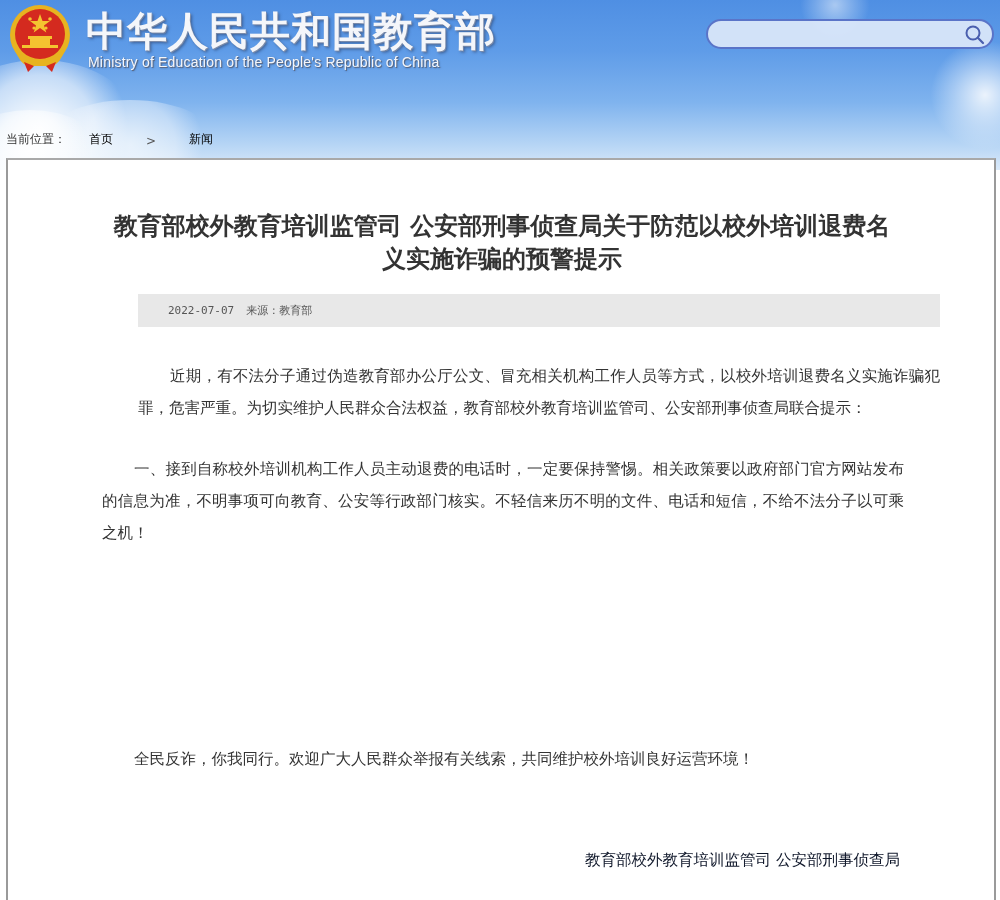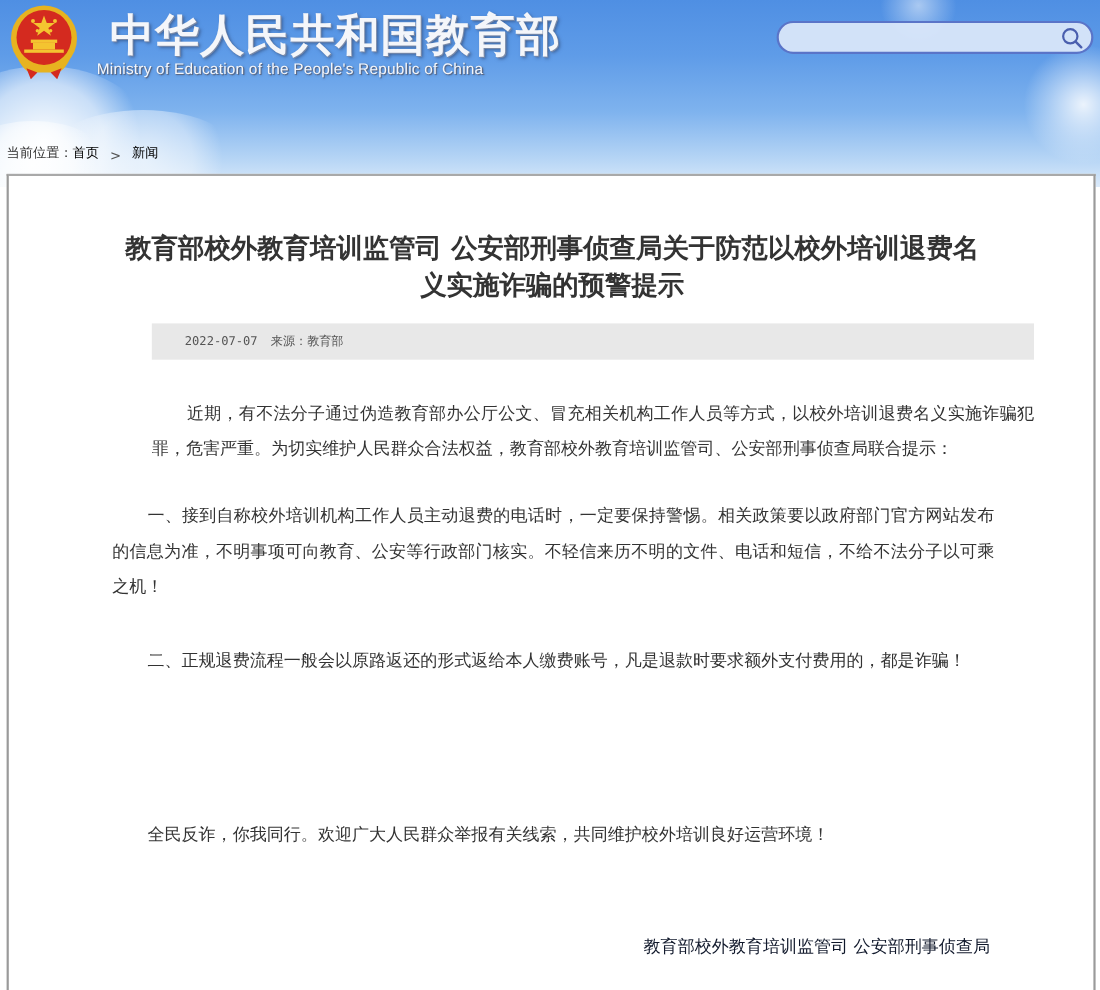--- a/index.html
+++ b/index.html
@@ -20,21 +20,21 @@
       background: radial-gradient(circle, rgba(255,255,255,0.95) 0%, rgba(255,255,255,0.6) 45%, rgba(255,255,255,0) 72%);
     }
     .dandelion {
       position: absolute; border-radius: 50%;
       background: radial-gradient(circle, rgba(255,255,255,0.85) 0%, rgba(255,255,255,0.35) 40%, rgba(255,255,255,0) 70%);
     }
     .emblem {
       position: absolute; left: 8px; top: 4px; width: 64px; height: 68px;
     }
     .site-title {
-      position: absolute; left: 100px; top: 4px;
+      position: absolute; left: 86px; top: 4px;
       font-family: Liberation Mono, monospace;
       font-size: 40px; font-weight: bold; letter-spacing: 1px;
       color: #f4f6fa;
       text-shadow: 1px 1px 0 #7a8aa8, 2px 2px 3px rgba(40,60,100,0.6);
     }
     .site-subtitle {
       position: absolute; left: 88px; top: 54px;
       font-family: "Liberation Sans", sans-serif;
       font-size: 14px; color: #f4f6fa; letter-spacing: 0.2px;
       text-shadow: 1px 1px 0 #5b6b88, 1px 1px 2px rgba(30,50,90,0.6);
@@ -48,21 +48,21 @@
       position: absolute; left: 12px; top: 4px; width: 240px; height: 20px;
       border: none; background: transparent; outline: none;
       font-size: 13px; color: #333;
     }
     .search-icon {
       position: absolute; right: 6px; top: 3px; width: 22px; height: 22px; cursor: pointer;
     }
     .breadcrumb {
       position: absolute; left: 6px; top: 131px;
       font-size: 12px; color: #333;
-      display: flex; align-items: flex-end;
+      display: flex; align-items: flex-end; gap: 23px;
     }
     .breadcrumb .sep { margin: 0 10px 0 10px; color: #555; }
     .breadcrumb a { color: #000000; text-decoration: none; }
     .card {
       position: absolute; left: 6px; top: 158px; width: 990px; height: 760px;
       background: #ffffff;
       border-left: 2px solid #9a9a9a; border-top: 2px solid #a9a9a9; border-right: 2px solid #9a9a9a;
     }
     .article-title {
       position: absolute; left: 94px; top: 50px; width: 800px;
@@ -135,18 +135,17 @@
 <div class="card">
   <h1 class="article-title">教育部校外教育培训监管司 公安部刑事侦查局关于防范以校外培训退费名义实施诈骗的预警提示</h1>
 
   <div class="meta-bar">
     <span class="date">2022-07-07</span>
     <span>来源：教育部</span>
   </div>
 
   <p class="para" style="top:200px;margin-left:36px;">近期，有不法分子通过伪造教育部办公厅公文、冒充相关机构工作人员等方式，以校外培训退费名义实施诈骗犯罪，危害严重。为切实维护人民群众合法权益，教育部校外教育培训监管司、公安部刑事侦查局联合提示：</p>
   <p class="para" style="top:293px;">一、接到自称校外培训机构工作人员主动退费的电话时，一定要保持警惕。相关政策要以政府部门官方网站发布的信息为准，不明事项可向教育、公安等行政部门核实。不轻信来历不明的文件、电话和短信，不给不法分子以可乘之机！</p>
-  <p class="para" style="top:424px;">二、正规退费流程一般会以原路返还的形式返给本人缴费账号，凡是退款时要求额外支付费用的，都是诈骗！</p>
   <p class="para" style="top:583px;">全民反诈，你我同行。欢迎广大人民群众举报有关线索，共同维护校外培训良好运营环境！</p>
 
   <div class="right" style="top:654px;">教育部校外教育培训监管司 公安部刑事侦查局</div>
   <div class="right" style="top:718px;">2022年7月7日</div>
 </div>
 
 </body></html>

